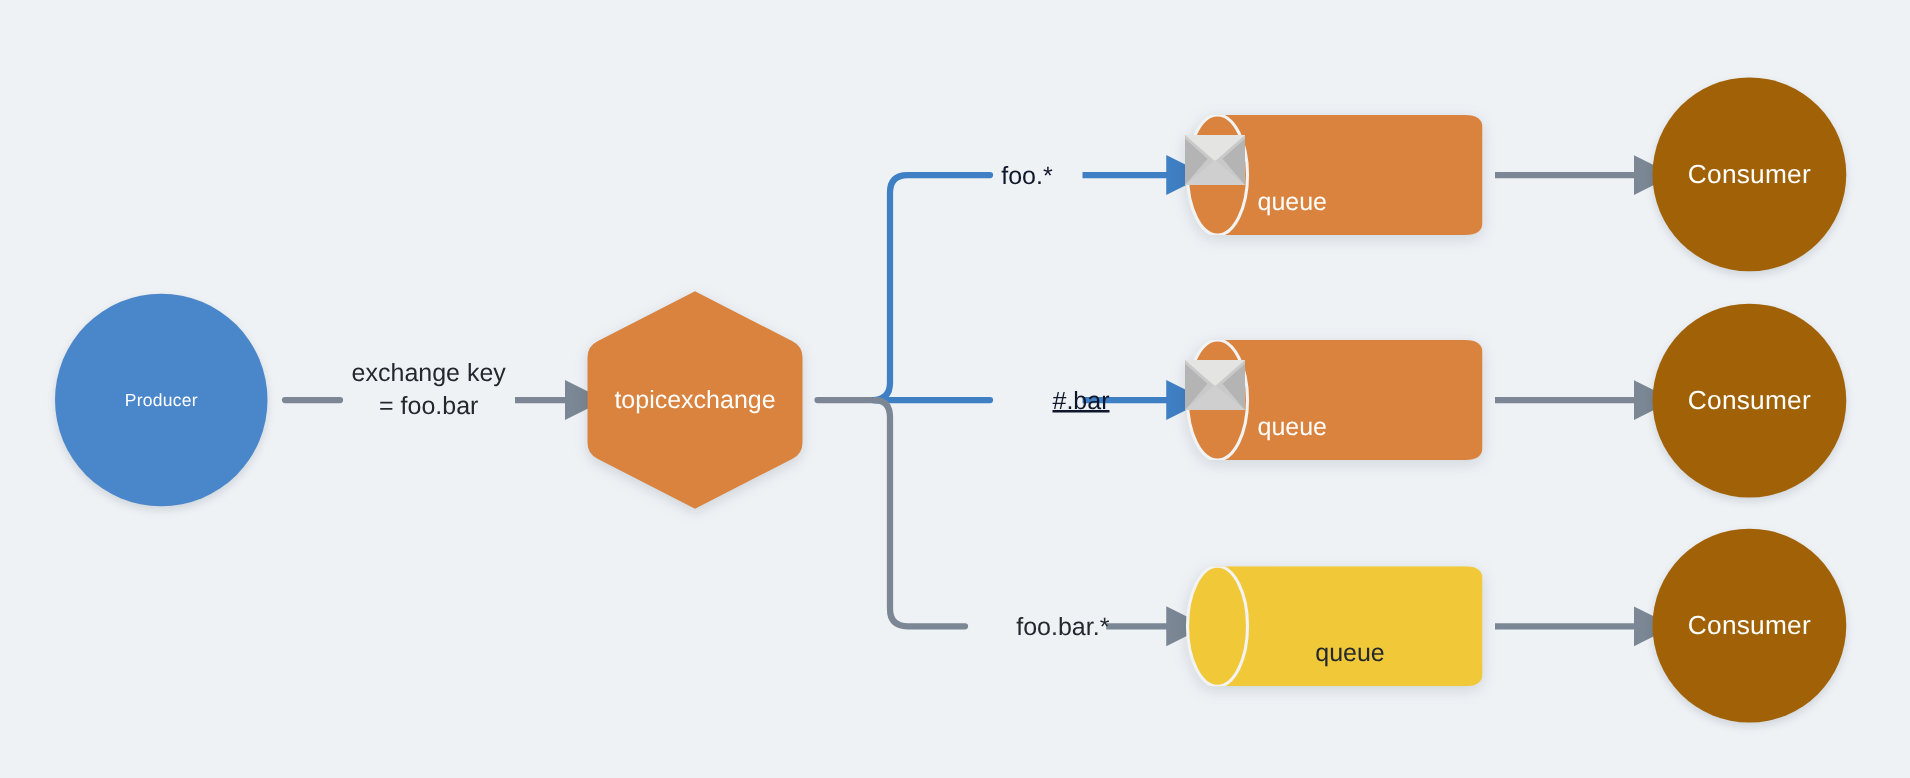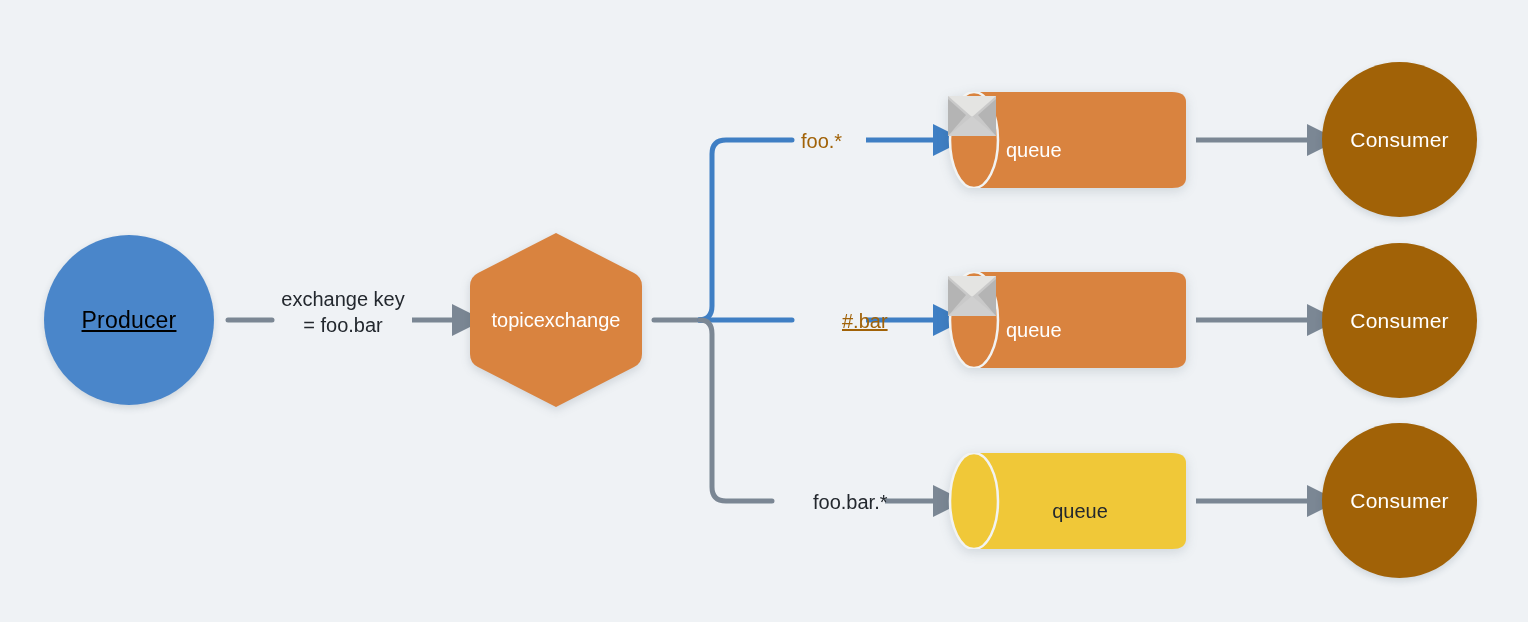--- a/index.html
+++ b/index.html
@@ -36,24 +36,23 @@
     width: 170px;
     height: 170px;
     border-radius: 50%;
     background: #4a86ca;
     box-shadow: 0 3px 7px rgba(40,60,80,0.16);
     display: flex;
     align-items: center;
     justify-content: center;
   }
   .producer .lbl {
-    color: #000000;
-    font-size: 23px;
+    color: #ffffff;
+    font-size: 14px;
     letter-spacing: .2px;
-    text-decoration: underline;
   }
 
   
   .consumer {
     position: absolute;
     width: 155px;
     height: 155px;
     border-radius: 50%;
     background: #a16207;
     box-shadow: 0 3px 7px rgba(40,60,80,0.16);
@@ -98,21 +97,21 @@
   
   .queue {
     position: absolute;
     width: 238px;
     height: 96px;
     filter: drop-shadow(0 3px 6px rgba(40,60,80,0.16));
   }
   .queue svg { display: block; position: absolute; left: 0; top: 0; }
   .queue .qrow {
     position: absolute;
-    left: 0; top: 4px;
+    left: 0; top: 16px;
     width: 238px;
     height: 108px;
     display: flex;
     align-items: center;
     padding-left: 46px;
     box-sizing: border-box;
   }
   .queue .qlabel {
     font-size: 20px;
     margin-left: 12px;
@@ -135,21 +134,21 @@
     line-height: 1.3;
   }
   .edge-label.routing {
     left: 276px;
     top: 286px;
     width: 134px;
     text-align: center;
     color: #23282e;
     font-size: 20px;
   }
-  .edge-label.blue { color: #a16207; }
+  .edge-label.blue { color: #0f172a; }
   .edge-label.dark { color: #23282e; }
   .lbl-foo   { left: 801px; top: 128px; }
   .lbl-hash  { left: 842px; top: 308px; text-decoration: underline; }
   .lbl-foobar{ left: 781px; top: 489px; margin-left: 32px; }
 </style>
 </head>
 <body>
 
 <div id="stage">
 

